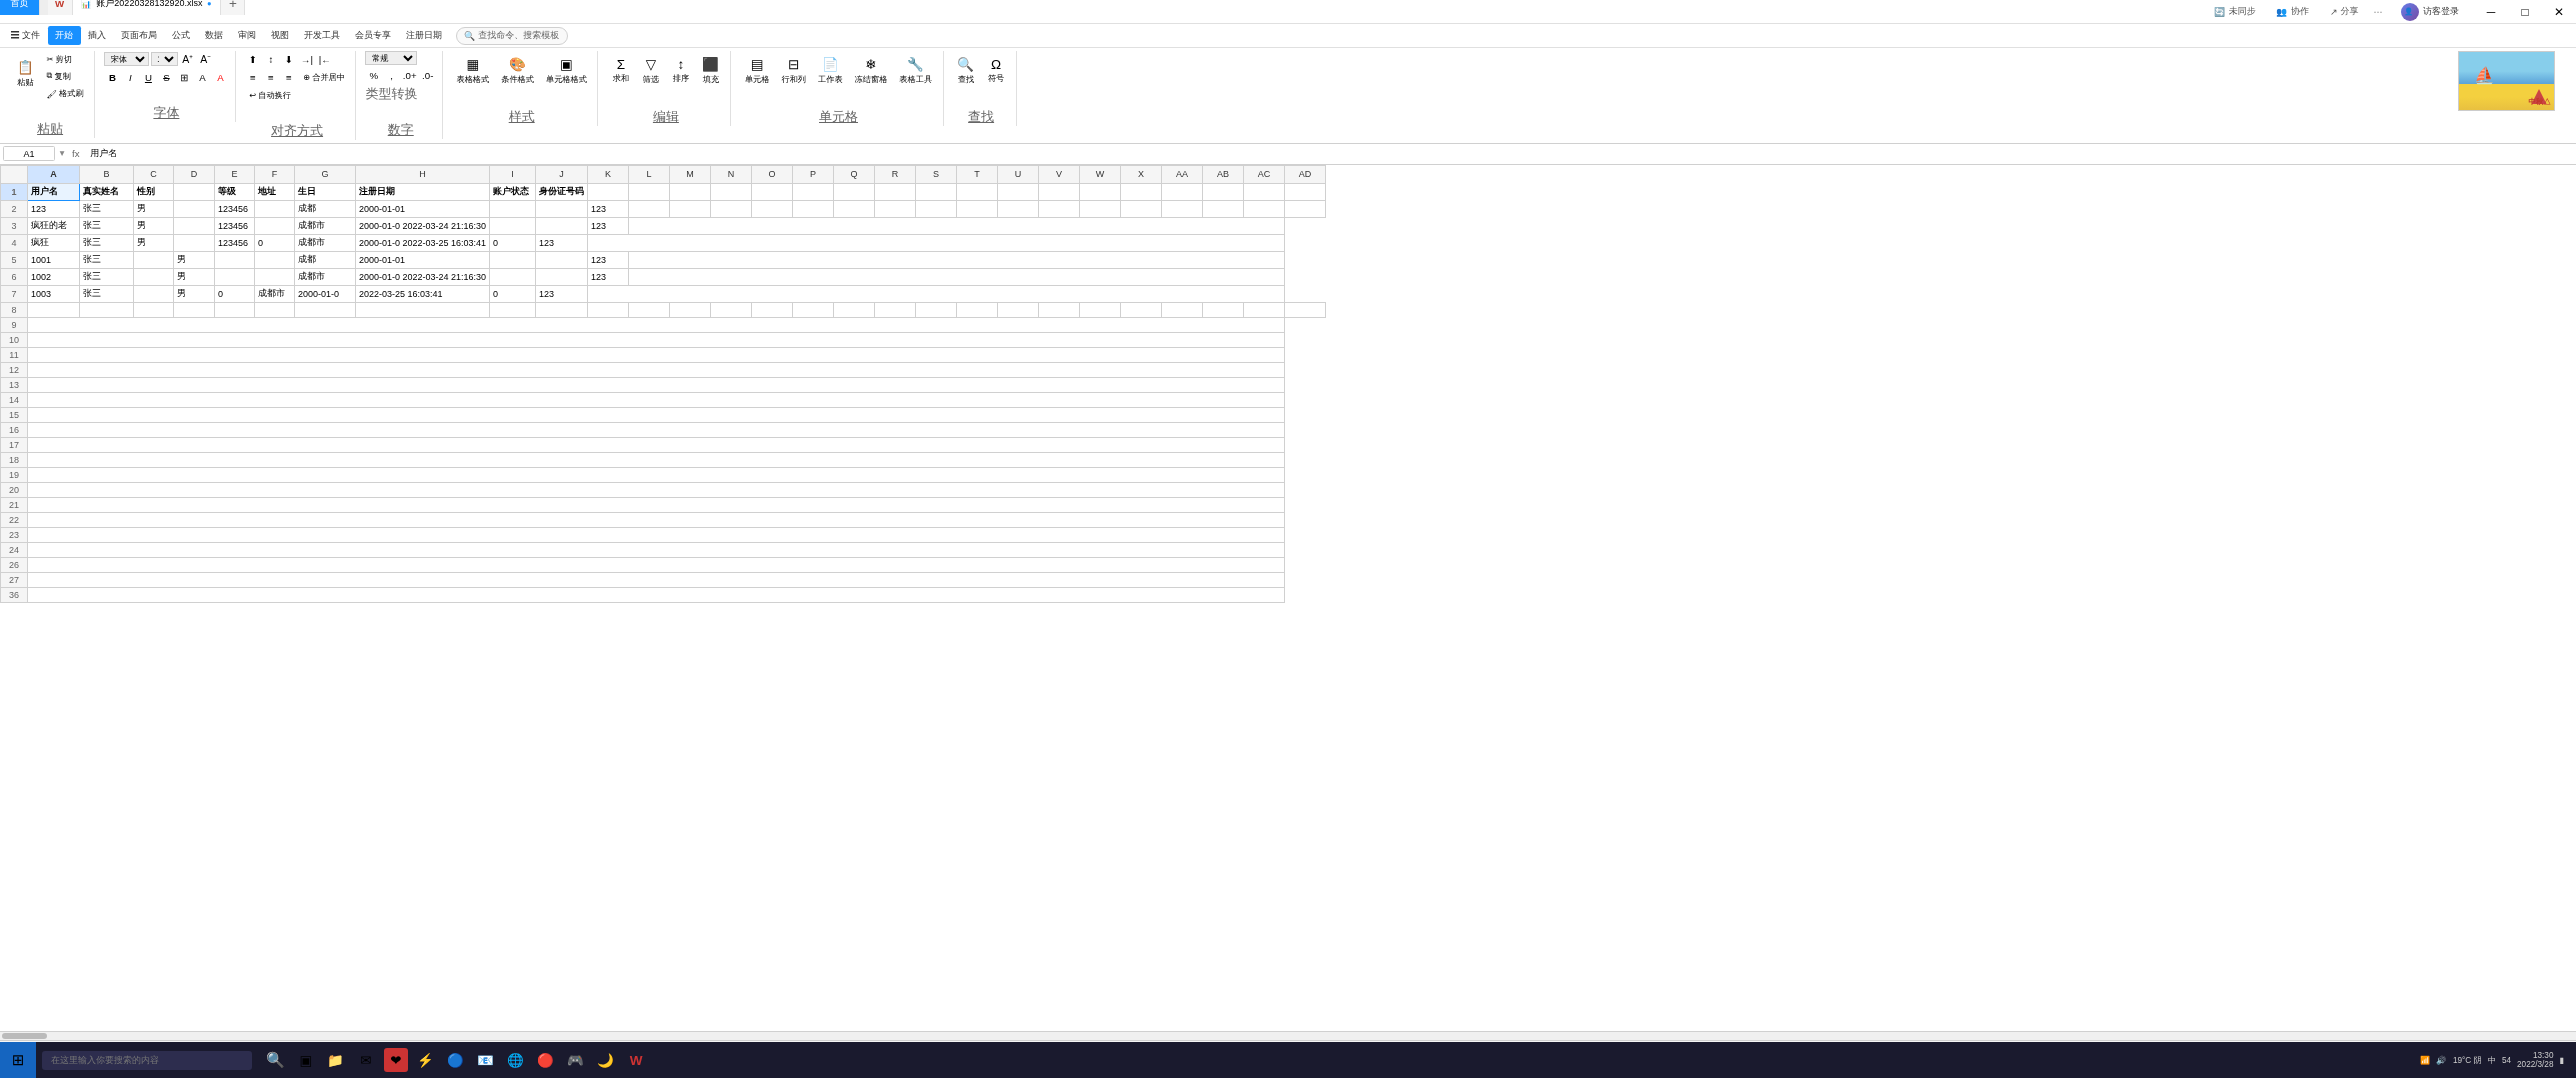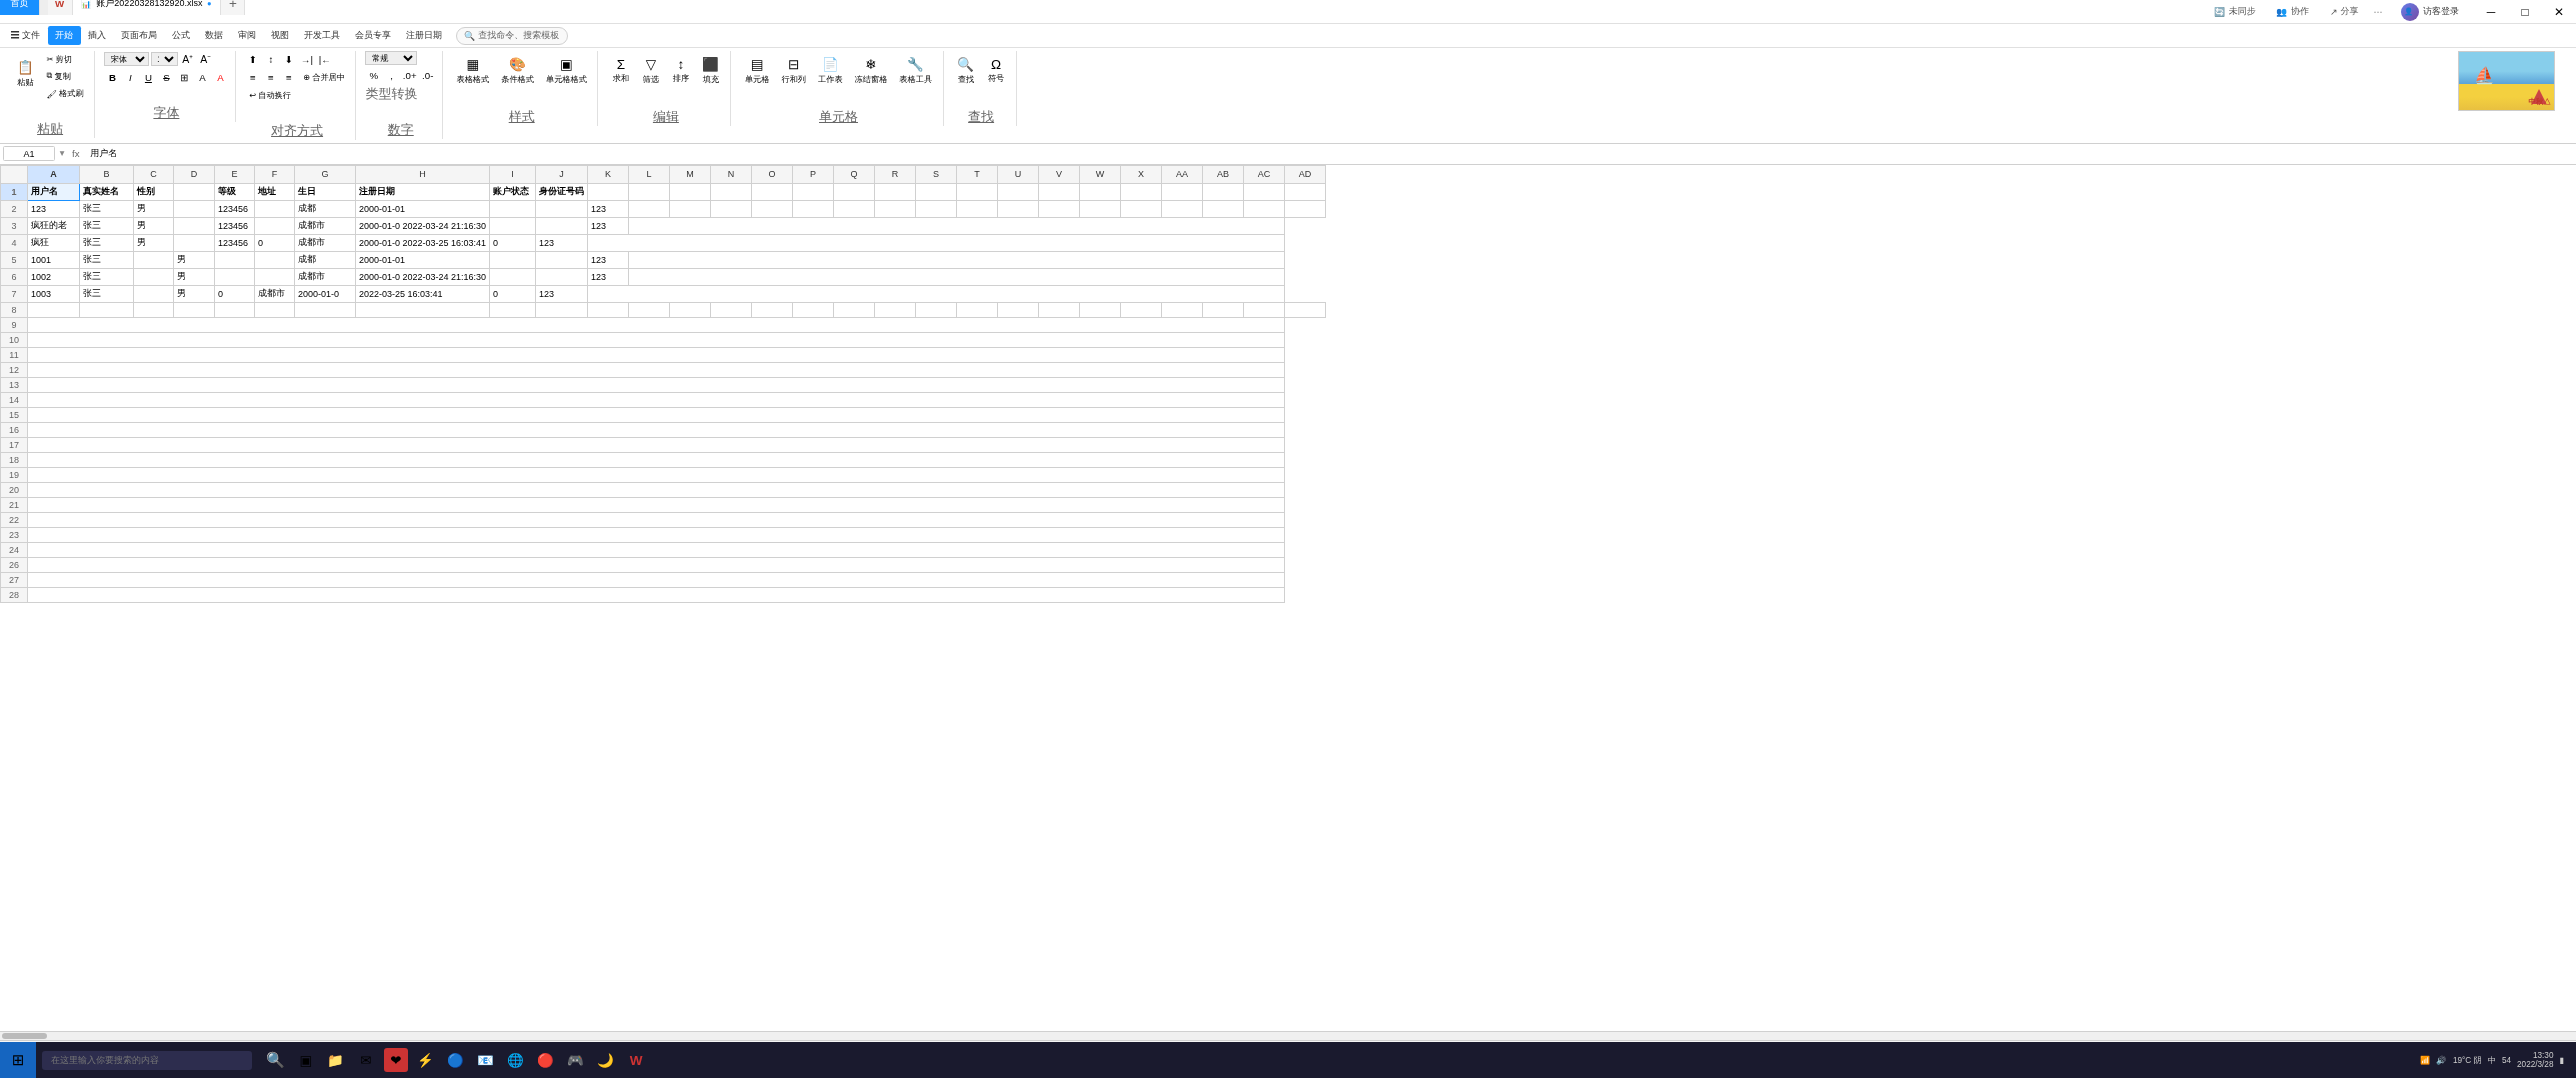--- a/index.html
+++ b/index.html
@@ -687,21 +687,21 @@
             </tr>
           <tr class="data-row">
               <td class="row-num">26</td>
               <td colspan="27"></td>
             </tr>
           <tr class="data-row">
               <td class="row-num">27</td>
               <td colspan="27"></td>
             </tr>
           <tr class="data-row">
-              <td class="row-num">28</td>
+              <td class="row-num">36</td>
               <td colspan="27"></td>
             </tr>
         </tbody>
       </table>
     </div>
   </div>
 </div>
 
 <div class="scrollbar-h">
   <div class="scrollbar-thumb"></div>

